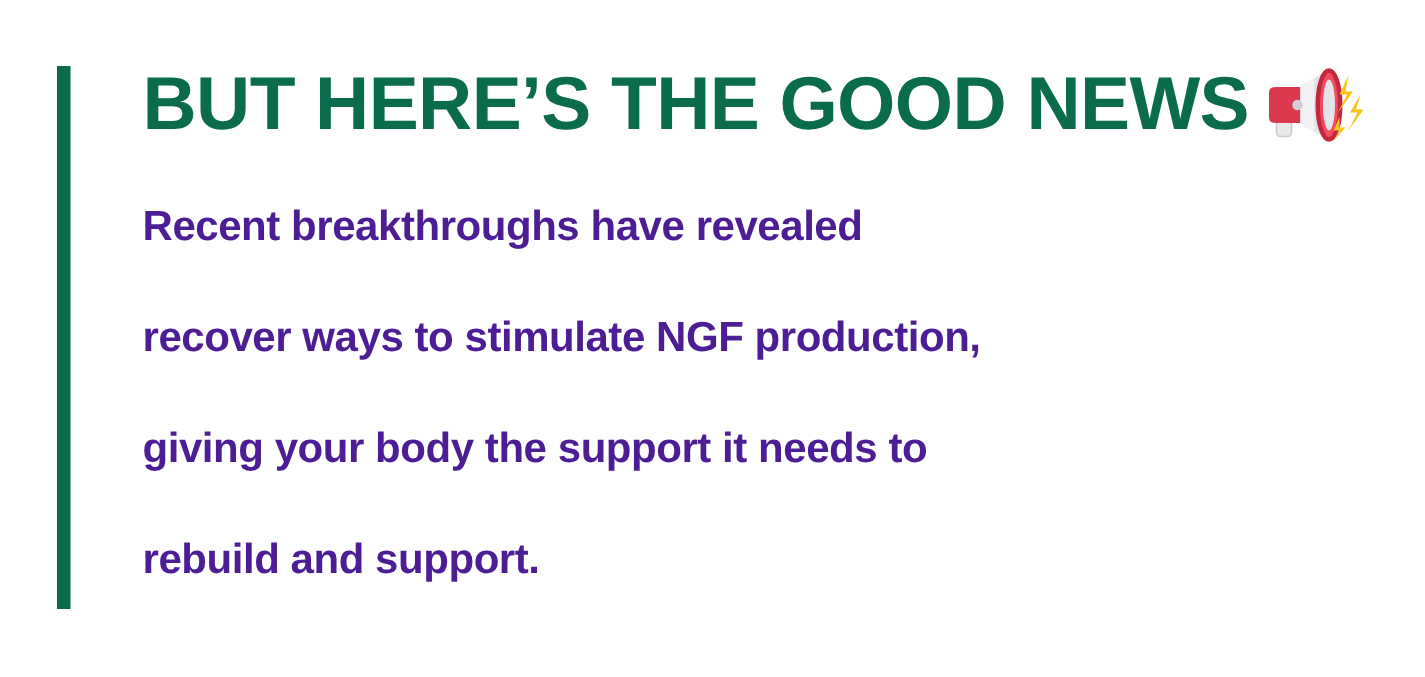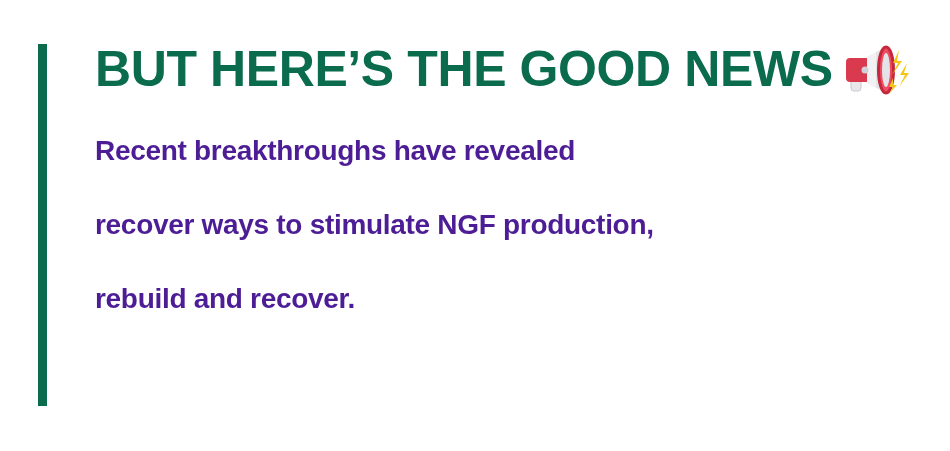--- a/index.html
+++ b/index.html
@@ -112,17 +112,18 @@
           <path d="M56 6 L50 19 L55 19 L49 31 L59 17 L54 17 Z" fill="#f5c518"></path>
           <path d="M64 19 L57 31 L62 31 L56 43 L66 29 L61 29 Z" fill="#f5c518"></path>
           <path d="M50 34 L46 43 L50 43 L46 50 L54 41 L50 41 Z" fill="#f5c518"></path>
         </svg>
       </span>
     </h1>
 
     <div class="body-copy">
       <div class="body-line">Recent breakthroughs have revealed</div>
       <div class="body-line">recover ways to stimulate NGF production,</div>
-      <div class="body-line">rebuild and recover.</div>
+      <div class="body-line">giving your body the support it needs to</div>
+      <div class="body-line">rebuild and support.</div>
     </div>
 
   </div>
 </div>
 
 </body></html>

